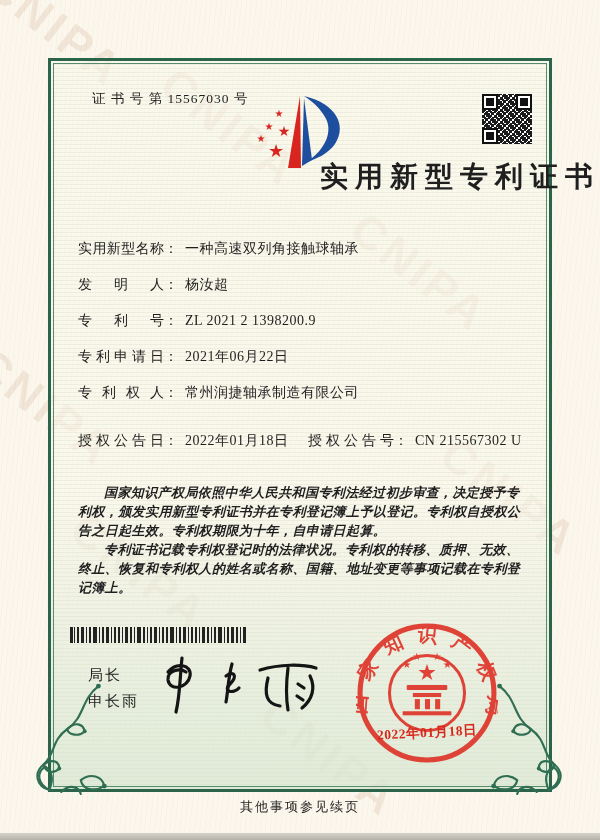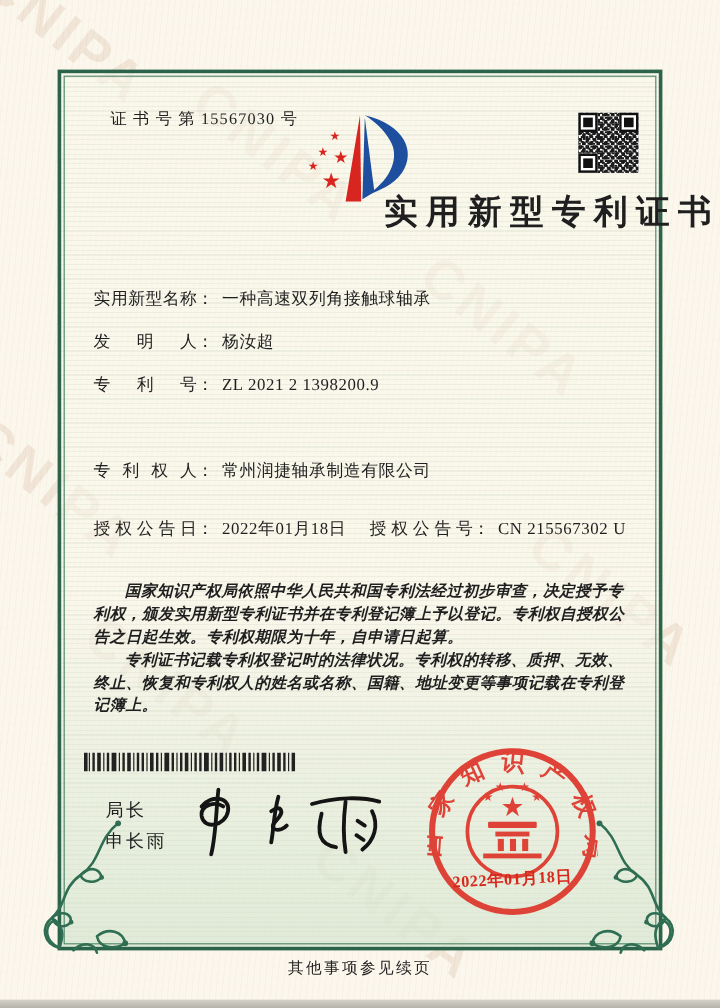--- a/index.html
+++ b/index.html
@@ -146,20 +146,23 @@
   <div class="title">实用新型专利证书</div>
 
   <div class="field-row" style="top:276px">
     <span class="flabel">发明人</span><span class="fcolon">：</span><span class="fvalue">杨汝超</span>
   </div>
   <div class="field-row" style="top:240px">
     <span class="flabel">实用新型名称</span><span class="fcolon">：</span><span class="fvalue">一种高速双列角接触球轴承</span>
   </div>
   <div class="field-row" style="top:312px">
     <span class="flabel">专利号</span><span class="fcolon">：</span><span class="fvalue">ZL 2021 2 1398200.9</span>
+  </div>
+  <div class="field-row" style="top:348px">
+    <span class="flabel">专利申请日</span><span class="fcolon">：</span><span class="fvalue">2021年06月22日</span>
   </div>
   <div class="field-row" style="top:384px">
     <span class="flabel">专利权人</span><span class="fcolon">：</span><span class="fvalue">常州润捷轴承制造有限公司</span>
   </div>
   <div class="field-row" style="top:432px">
     <span class="flabel">授权公告日</span><span class="fcolon">：</span><span class="fvalue">2022年01月18日</span>
     <span class="grant-no-group">
       <span class="flabel">授权公告号</span><span class="fcolon">：</span><span class="fvalue">CN 215567302 U</span>
     </span>
   </div>

